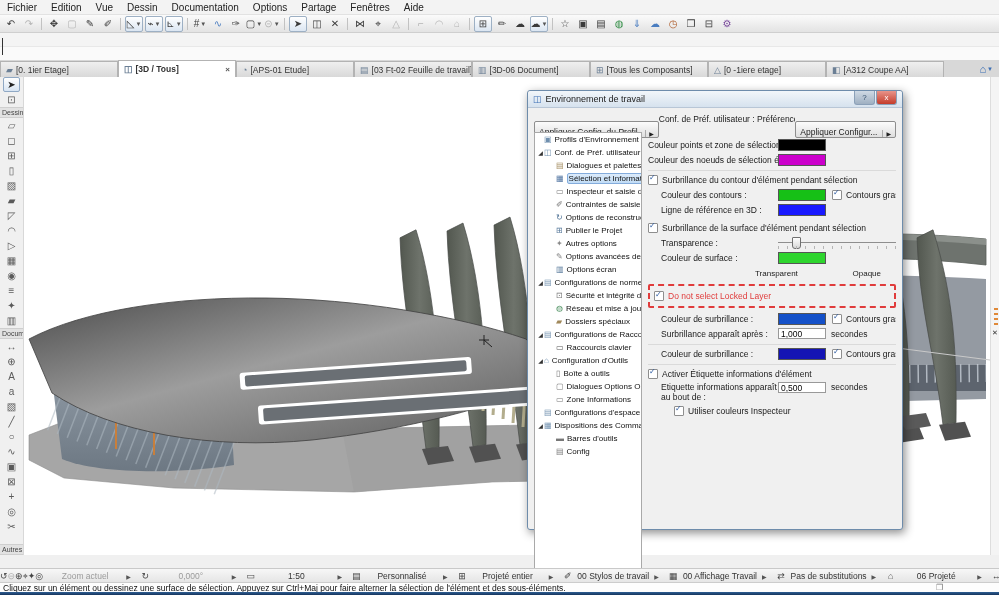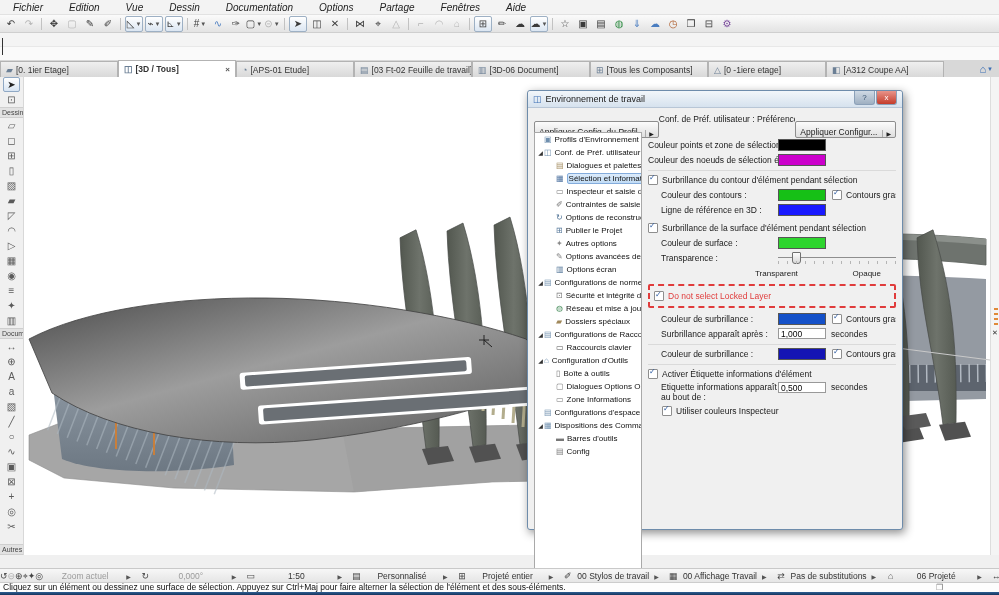--- a/index.html
+++ b/index.html
@@ -4,21 +4,21 @@
 <style>
   html,body{margin:0;padding:0;}
   body{width:999px;height:595px;position:relative;overflow:hidden;
        font-family:"Liberation Sans",sans-serif;background:#f0f0f0;
        -webkit-font-smoothing:antialiased;}
   .abs{position:absolute;}
 
   
   #menu-bar{left:0;top:0;width:999px;height:14px;background:#f3f3f3;border-bottom:1px solid #e2e2e2;
             display:flex;align-items:center;font-size:10px;color:#222;}
-  .menu-item{padding:0 13px;cursor:default;font-style:italic;}
+  .menu-item{padding:0 7px;cursor:default;}
 
   
   #top-toolbar{left:0;top:15px;width:999px;height:17px;
                background:linear-gradient(#fbfbfb,#e3e3e3);border-bottom:1px solid #cfcfcf;
                display:flex;align-items:center;padding-left:2px;}
   .tb-icon{width:16px;height:14px;display:flex;align-items:center;justify-content:center;
            font-size:10px;color:#3b3b3b;margin:0 1px;}
   .tb-icon.disabled{color:#b5b5b5;}
   .tb-icon.boxed{border:1px solid #9db0c4;background:linear-gradient(#ffffff,#dbe6f2);border-radius:2px;}
   .tb-sep{width:1px;height:12px;background:#c2c2c2;margin:0 3px;}
@@ -65,21 +65,21 @@
   .bb-icon{width:15px;text-align:center;font-size:9px;color:#444;}
   .bb-icon.disabled{color:#b0b0b0;}
   .bb-sep{width:1px;height:11px;background:#c5c5c5;margin:0 2px;}
   .bb-seg{display:flex;align-items:center;height:14px;}
   .bb-seg .seg-label{min-width:72px;text-align:center;padding:0 2px;white-space:nowrap;}
   .bb-seg.muted .seg-label{color:#9b9b9b;}
   .bb-dd{font-size:6px;color:#555;padding:0 3px;}
 
   
   #status-bar{left:0;top:582px;width:999px;height:10px;background:#fdfdfd;border-top:1px solid #cccccc;
-              font-size:8.5px;color:#111;display:flex;align-items:flex-end;padding-left:3px;box-sizing:border-box;}
+              font-size:8.5px;color:#111;display:flex;align-items:center;padding-left:3px;box-sizing:border-box;}
   #tray-icon{position:absolute;left:936px;top:583px;font-size:8px;color:#777;}
   #taskbar{left:0;top:592px;width:999px;height:3px;background:linear-gradient(#2e5e94,#16355c);}
 
   
   #dialog{left:527px;top:90px;width:374px;height:438px;background:#f0f0f0;
           border:1px solid #6e8cab;border-radius:3px;box-shadow:2px 3px 10px rgba(0,0,0,.45);
           font-size:8.5px;color:#1a1a1a;}
   #dlg-titlebar{position:absolute;left:0;top:0;width:100%;height:17px;
                 background:linear-gradient(#f2f6fa,#d6e2ee);border-bottom:1px solid #b8c6d6;
                 border-radius:3px 3px 0 0;display:flex;align-items:center;box-sizing:border-box;padding-left:5px;}
@@ -653,29 +653,29 @@
     <div class="dlg-row ind1">
       <span class="lblcol" style="width:117px">Ligne de référence en 3D :</span>
       <span class="swatch" style="background: rgb(25, 25, 255);"></span>
     </div>
 
     <div class="dlg-row" style="margin-top:5px">
       <span class="cb on"></span>
       <span class="lbl">Surbrillance de la surface d'élément pendant sélection</span>
     </div>
     <div class="dlg-row ind1">
-      <span class="lblcol" style="width:117px">Couleur de surface :</span>
-      <span class="swatch" style="background: rgb(46, 213, 46);"></span>
-    </div>
-    <div class="dlg-row ind1">
       <span class="lblcol" style="width:117px">Transparence :</span>
       <span class="slider-track">
         <span class="slider-thumb"></span>
         <span class="slider-ticks"></span>
       </span>
+    </div>
+    <div class="dlg-row ind1">
+      <span class="lblcol" style="width:117px">Couleur de surface :</span>
+      <span class="swatch" style="background: rgb(46, 213, 46);"></span>
     </div>
     <div class="sl-labels">
       <span>Transparent</span>
       <span>Opaque</span>
     </div>
 
     <div id="locked-box">
       <span class="cb on"></span>
       <span class="lbl ll-label">Do not select Locked Layer</span>
     </div>
@@ -703,21 +703,21 @@
     <div class="hsep"></div>
     <div class="dlg-row">
       <span class="cb on"></span>
       <span class="lbl">Activer Étiquette informations d'élément</span>
     </div>
     <div class="dlg-row ind1 multiline" style="height:auto">
       <span class="lblcol" style="width:117px;white-space:normal;line-height:1.2">Etiquette informations apparaît au bout de :</span>
       <input class="field" value="0,500" style="">
       <span class="lbl" style="margin-left:5px">secondes</span>
     </div>
-    <div class="dlg-row" style="margin-left:14px">
+    <div class="dlg-row" style="margin-left:26px">
       <span class="cb on"></span>
       <span class="lbl">Utiliser couleurs Inspecteur</span>
     </div>
   </div>
 
   <div id="dlg-footer">
     
     
   </div>
 </div>

